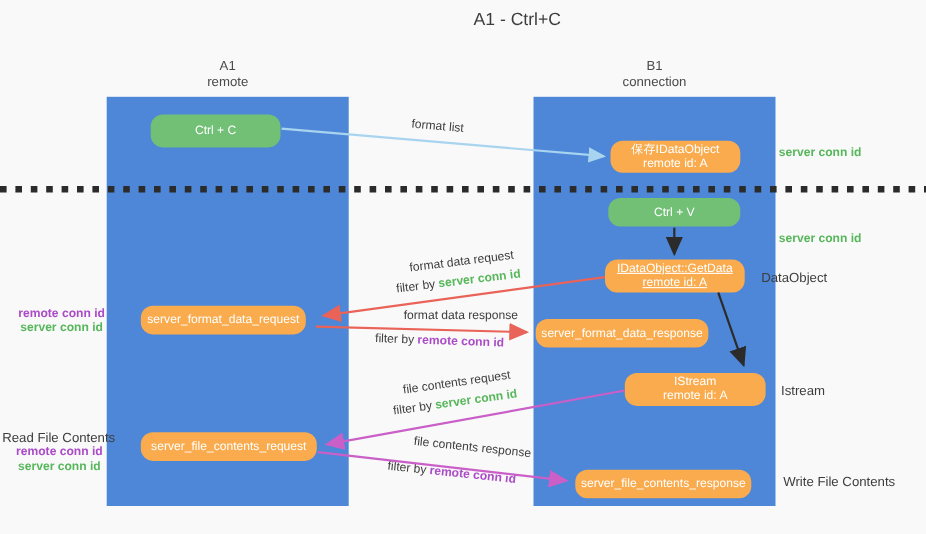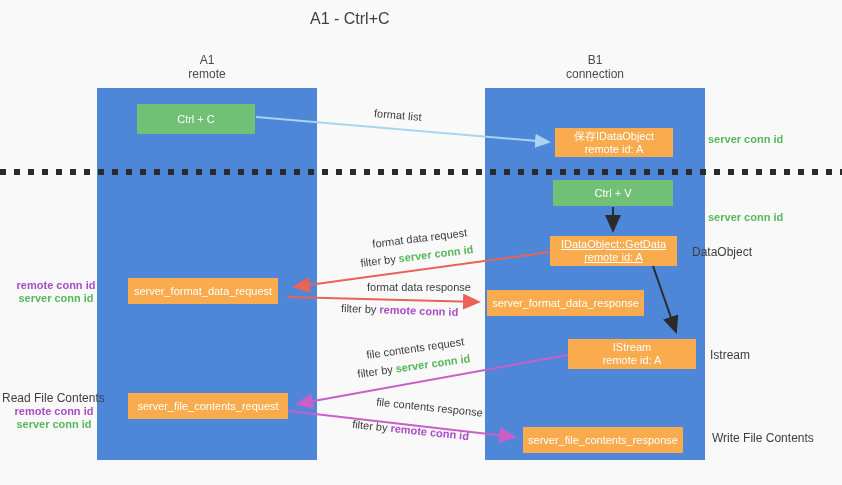--- a/index.html
+++ b/index.html
@@ -1,37 +1,37 @@
 <!DOCTYPE html>
 <html><head>
 <meta charset="utf-8">
 <style>
   html,body{margin:0;padding:0;background:#f9f9f9;}
   .canvas{position:relative;width:842px;height:485px;background:#f9f9f9;
     font-family:"Liberation Sans", sans-serif;overflow:hidden;}
 
   
-  .title{position:absolute;left:310px;top:9px;width:200px;text-align:left;
+  .title{position:absolute;left:310px;top:9px;width:200px;text-align:right;
     font-size:16px;line-height:20px;color:#3d3d3d;}
 
   
   .col-header{position:absolute;top:53px;width:220px;text-align:center;
     font-size:12px;line-height:14px;color:#4a4a4a;}
   .col-header.a{left:97px;}
   .col-header.b{left:485px;}
 
   
   .column{position:absolute;top:88px;width:220px;height:372px;background:#4e87d8;z-index:1;}
   .column.a{left:97px;}
   .column.b{left:485px;}
 
   
   .box{position:absolute;display:flex;flex-direction:column;align-items:center;
     justify-content:center;color:#fff;font-size:11px;line-height:13px;
-    text-align:center;z-index:3;white-space:nowrap;}
+    text-align:center;z-index:3;white-space:nowrap;border-radius:11px;}
   .green{background:#72c076;}
   .orange{background:#f9ab4d;}
   .ctrl-c{left:137px;top:104px;width:118px;height:30px;}
   .save-obj{left:555px;top:128px;width:118px;height:29px;}
   .ctrl-v{left:553px;top:180px;width:120px;height:26px;}
   .getdata{left:550px;top:236px;width:127px;height:30px;text-decoration:underline;}
   .fmt-req{left:128px;top:278px;width:150px;height:26px;}
   .fmt-resp{left:487px;top:290px;width:157px;height:26px;}
   .istream-box{left:568px;top:339px;width:128px;height:30px;}
   .file-req{left:128px;top:393px;width:160px;height:26px;}

